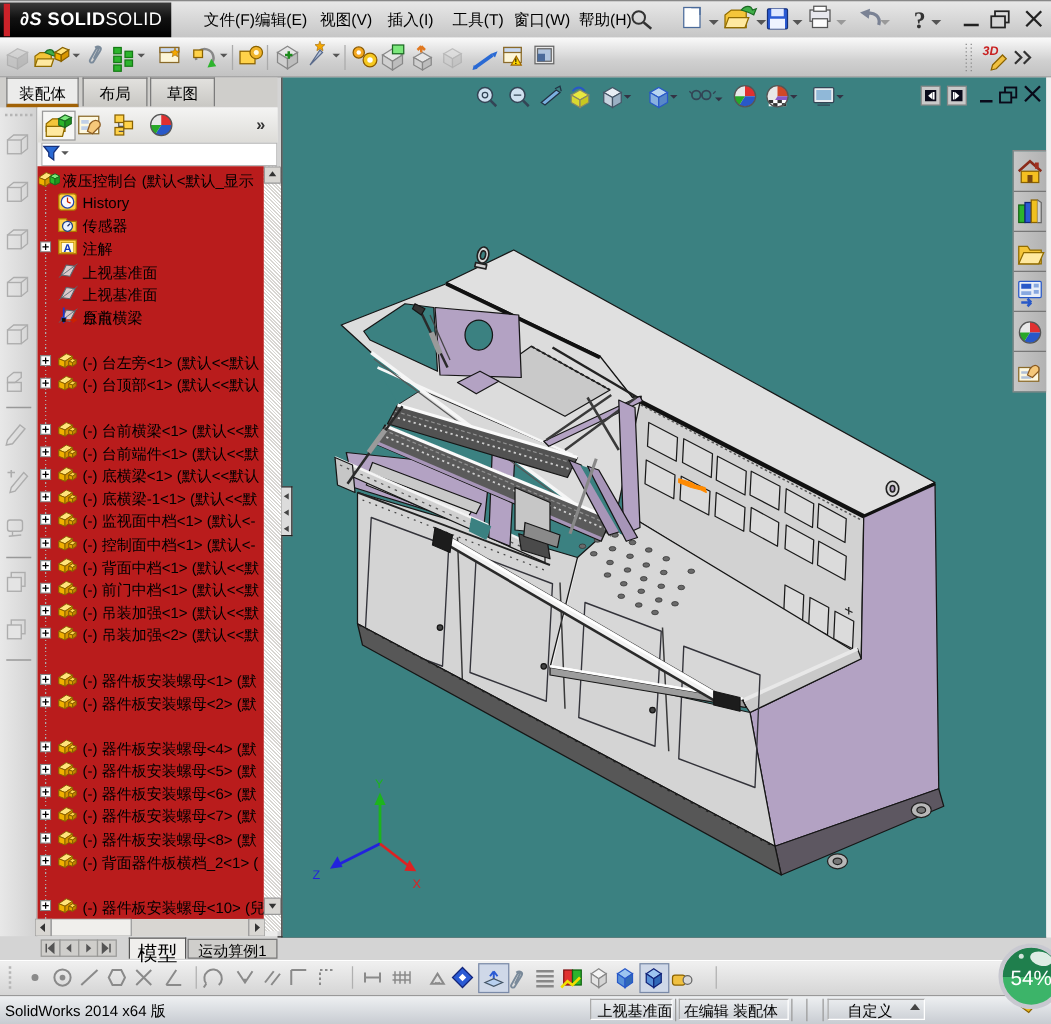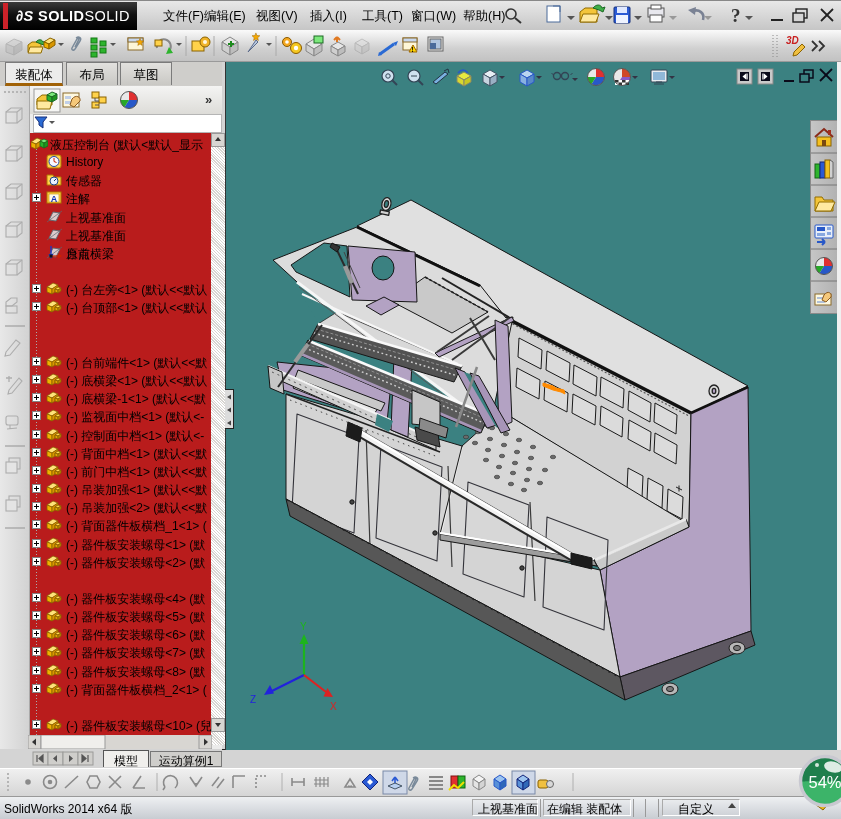--- a/index.html
+++ b/index.html
@@ -420,20 +420,29 @@
     </div>
 <div class="trow" style="left:0;top:165px;width:182px">
       <svg class="ti" style="left:2px;top:4px" width="9" height="9">
         <use href="#sym-plus"></use>
       </svg>
       <svg class="ti" style="left:16px;top:1px" width="17" height="15">
         <use href="#sym-part"></use>
       </svg>
       <span style="position:absolute;left:36px;top:2px">(-) 台顶部&lt;1&gt; (默认&lt;&lt;默认</span>
     </div>
+<div class="trow" style="left:0;top:202px;width:182px">
+      <svg class="ti" style="left:2px;top:4px" width="9" height="9">
+        <use href="#sym-plus"></use>
+      </svg>
+      <svg class="ti" style="left:16px;top:1px" width="17" height="15">
+        <use href="#sym-part"></use>
+      </svg>
+      <span style="position:absolute;left:36px;top:2px">(-) 台前横梁&lt;1&gt; (默认&lt;&lt;默</span>
+    </div>
 <div class="trow" style="left:0;top:220px;width:182px">
       <svg class="ti" style="left:2px;top:4px" width="9" height="9">
         <use href="#sym-plus"></use>
       </svg>
       <svg class="ti" style="left:16px;top:1px" width="17" height="15">
         <use href="#sym-part"></use>
       </svg>
       <span style="position:absolute;left:36px;top:2px">(-) 台前端件&lt;1&gt; (默认&lt;&lt;默</span>
     </div>
 <div class="trow" style="left:0;top:238px;width:182px">
@@ -500,29 +509,20 @@
       <span style="position:absolute;left:36px;top:2px">(-) 吊装加强&lt;1&gt; (默认&lt;&lt;默</span>
     </div>
 <div class="trow" style="left:0;top:365px;width:182px">
       <svg class="ti" style="left:2px;top:4px" width="9" height="9">
         <use href="#sym-plus"></use>
       </svg>
       <svg class="ti" style="left:16px;top:1px" width="17" height="15">
         <use href="#sym-part"></use>
       </svg>
       <span style="position:absolute;left:36px;top:2px">(-) 吊装加强&lt;2&gt; (默认&lt;&lt;默</span>
-    </div>
-<div class="trow" style="left:0;top:383px;width:182px">
-      <svg class="ti" style="left:2px;top:4px" width="9" height="9">
-        <use href="#sym-plus"></use>
-      </svg>
-      <svg class="ti" style="left:16px;top:1px" width="17" height="15">
-        <use href="#sym-part"></use>
-      </svg>
-      <span style="position:absolute;left:36px;top:2px">(-) 背面器件板横档_1&lt;1&gt; (</span>
     </div>
 <div class="trow" style="left:0;top:402px;width:182px">
       <svg class="ti" style="left:2px;top:4px" width="9" height="9">
         <use href="#sym-plus"></use>
       </svg>
       <svg class="ti" style="left:16px;top:1px" width="17" height="15">
         <use href="#sym-part"></use>
       </svg>
       <span style="position:absolute;left:36px;top:2px">(-) 器件板安装螺母&lt;1&gt; (默</span>
     </div>
@@ -634,21 +634,21 @@
 <rect x="5" y="2" width="15" height="13" fill="#cfcecb" stroke="#9a9a98"></rect>
       <path d="M9 5 l0 7 M15 5 l-4 3.5 4 3.5z" stroke="#555" fill="#555" stroke-width="1.2"></path>
 <rect x="20" y="2" width="15" height="13" fill="#cfcecb" stroke="#9a9a98"></rect>
       <path d="M29 5 l-4 3.5 4 3.5z" fill="#555"></path>
 <rect x="35" y="2" width="15" height="13" fill="#cfcecb" stroke="#9a9a98"></rect>
       <path d="M41 5 l4 3.5 -4 3.5z" fill="#555"></path>
 <rect x="50" y="2" width="15" height="13" fill="#cfcecb" stroke="#9a9a98"></rect>
       <path d="M60 5 l0 7 M54 5 l4 3.5 -4 3.5z" stroke="#555" fill="#555" stroke-width="1.2"></path>
 </g>
 </svg>
-<div class="abs" style="left:103px;top:750px;width:46px;height:17px;background:#f0efec;border:1px solid #555;border-bottom:none;font-size:12px;text-align:center;padding-top:2px;z-index:3">模型</div>
+<div class="abs" style="left:103px;top:750px;width:46px;height:17px;background:#f0efec;border:1px solid #555;border-bottom:none;font-size:16px;text-align:center;padding-top:2px;z-index:3">模型</div>
 <div class="abs" style="left:150px;top:751px;width:72px;height:16px;background:#cfcecb;border:1px solid #777;font-size:12px;text-align:center;padding-top:1px;z-index:2">运动算例1</div>
 <div class="abs" id="viewport"></div>
 <div class="abs" style="left:225px;top:62px;width:1px;height:688px;background:#333"></div>
 <svg class="abs" style="left:222px;top:62px" width="615" height="688" viewBox="222 62 615 688">
 <g stroke="#161616" stroke-width="1" stroke-linejoin="round">
 
 <polygon points="411,200 748,386 691,413 506,318 478,284 357,226" fill="#e0e0e0"></polygon>
 
 <polygon points="506,318 691,413 689,526 501,411" fill="#d2d2d2"></polygon>
 <path d="M506,318 L691,413" stroke-width="3.5" stroke="#111" fill="none"></path>

